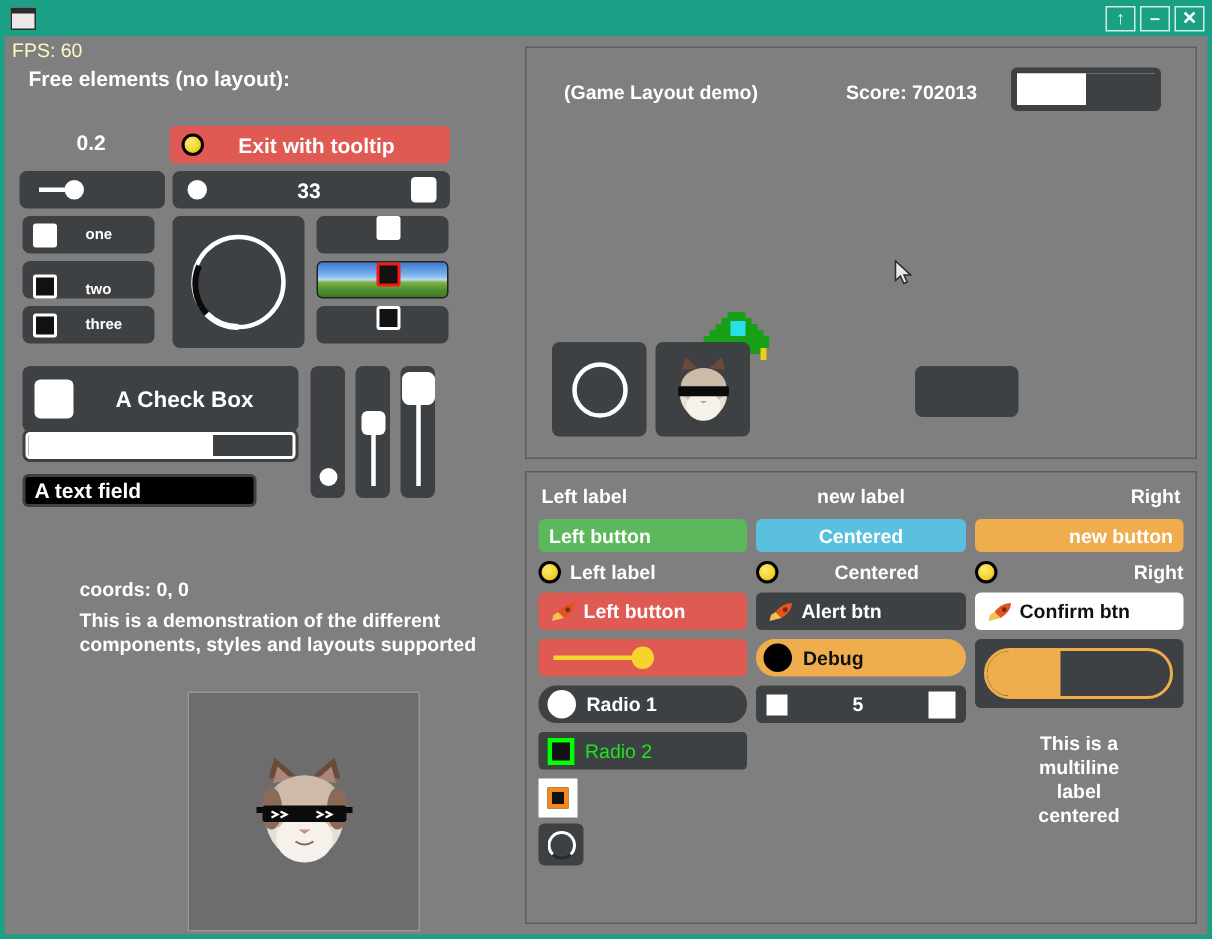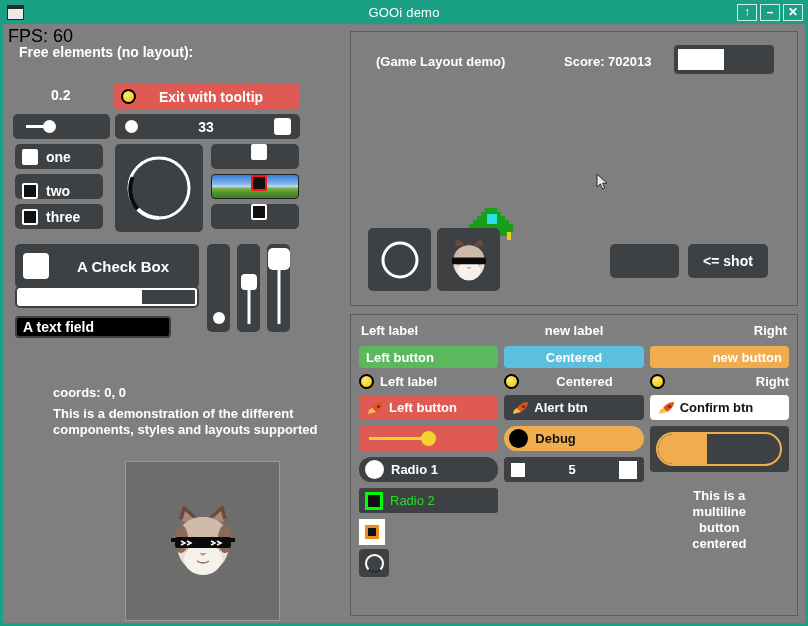--- a/index.html
+++ b/index.html
@@ -50,21 +50,21 @@
     flex: 1;
     margin: 0 3px 3px 3px;
     background: #7f7f7f;
     display: flex;
     position: relative;
     overflow: hidden;
   }
   .leftcol { width: 347px; position: relative; }
   .rightcol { flex: 1; padding: 7px 7px 7px 0; display: flex; flex-direction: column; gap: 8px; }
 
-  .fps { position: absolute; left: 5px; top: 2px; color: #000000; font-size: 18px; }
+  .fps { position: absolute; left: 5px; top: 2px; color: #fef9c3; font-size: 13px; }
   .freelbl { position: absolute; left: 16px; top: 20px; color: #ffffff; font-size: 14px; font-weight: bold; }
 
   
   .dk { background: #3d4143; border-radius: 5px; }
 
   .val02 { position: absolute; left: 48px; top: 63px; color: #ffffff; font-size: 14px; font-weight: bold; }
 
   .exitbtn {
     position: absolute; left: 110px; top: 60px;
     width: 187px; height: 25px;
@@ -86,21 +86,21 @@
   .spin .dot { width: 13px; height: 13px; border-radius: 50%; background: #fff; margin-left: 10px; flex: none; }
   .spin .num { flex: 1; text-align: center; color: #fff; font-size: 14px; font-weight: bold; }
   .spin .sq { width: 17px; height: 17px; background: #fff; border-radius: 3px; margin-right: 9px; flex: none; }
 
   .chkbtn {
     position: absolute; width: 88px; height: 25px;
     display: flex; align-items: center; padding-left: 7px; gap: 8px;
   }
   .chkbtn .cb { width: 16px; height: 16px; border-radius: 2px; border: 2px solid #fff; background: #111; flex: none; }
   .chkbtn .cb.on { background: #fff; }
-  .chkbtn .lbl { color: #fff; font-size: 14px; font-weight: bold; }
+  .chkbtn .lbl { color: #fff; font-size: 10px; font-weight: bold; margin-left: 11px; }
 
   .knobbox { position: absolute; left: 112px; top: 120px; width: 88px; height: 88px; }
   .monthbtn {
     position: absolute; width: 88px; height: 25px;
     display: flex; align-items: center; padding-left: 7px; gap: 8px; overflow: hidden; flex-direction: column;
   }
   .monthbtn .cb { width: 16px; height: 16px; border-radius: 2px; border: 2px solid #fff; background: #111; flex: none; }
   .monthbtn .cb.on { background: #fff; }
   .monthbtn .lbl { color: #fff; font-size: 14px; font-weight: bold; }
   .xpbtn { background: linear-gradient(to bottom, #3a7bd5 0%, #7fb6ec 38%, #bcd9f2 50%, #7cb342 58%, #4f9130 78%, #3f7a25 100%); border-radius: 4px; border: 1px solid #222; }
@@ -179,21 +179,20 @@
   .cirbtn i { width: 19px; height: 19px; border-radius: 50%; border: 2px solid #fff; border-bottom-color: #2b2b2b; display: block; }
   .multi { color: #fff; font-size: 13px; font-weight: bold; text-align: center; line-height: 16px; }
 </style>
 </head>
 <body>
 
 <div class="window">
 
   <div class="titlebar">
     <div class="tb-icon"></div>
-    <div class="tb-title">GOOi demo</div>
     <div class="tb-btns">
       <div class="tb-btn">↑</div>
       <div class="tb-btn">–</div>
       <div class="tb-btn">✕</div>
     </div>
   </div>
 
   <div class="body">
 
     <div class="leftcol">
@@ -341,21 +340,20 @@
             <path d="M60 16 L56 2 L42 14 Z" fill="#6b4a3a"></path>
             <ellipse cx="36" cy="42" rx="26" ry="28" fill="#e8ded3"></ellipse>
             <ellipse cx="36" cy="34" rx="25" ry="20" fill="#cdbaa8"></ellipse>
             <ellipse cx="36" cy="56" rx="19" ry="16" fill="#f6f1ea"></ellipse>
             <rect x="8" y="34" width="56" height="11" rx="2" fill="#0b0b0b"></rect>
             <path d="M32 50 l4 3 l4 -3 z" fill="#c9928c"></path>
           </svg>
         </div>
 
         <div class="gp-btn dk" style="left:259px; top:212px; width:69px;"></div>
-        <div class="gp-btn dk" style="left:337px; top:212px; width:80px;">&lt;= shot</div>
       </div>
 
       <div class="panel gridpanel">
 
         <div class="grid3">
 
           <div class="lblcell l-left">Left label</div>
           <div class="lblcell l-center">new label</div>
           <div class="lblcell l-right">Right</div>
 
@@ -424,21 +422,21 @@
             <span class="n">5</span>
             <span class="sq2"></span>
           </div>
 
           <div class="radio2">
             <span class="rd"></span>
             <span class="lbl">Radio 2</span>
           </div>
           <div></div>
           <div class="multi" style="grid-row: span 2;">
-            <span id="multiline"><div>This is a</div><div>multiline</div><div>button</div><div>centered</div></span>
+            <span id="multiline"><div>This is a</div><div>multiline</div><div>label</div><div>centered</div></span>
           </div>
 
           <div>
             <div class="sqbtn" style="margin-bottom:4px;">
                 <i></i>
               </div>
             <div class="cirbtn">
                 <i></i>
               </div>
           </div>

